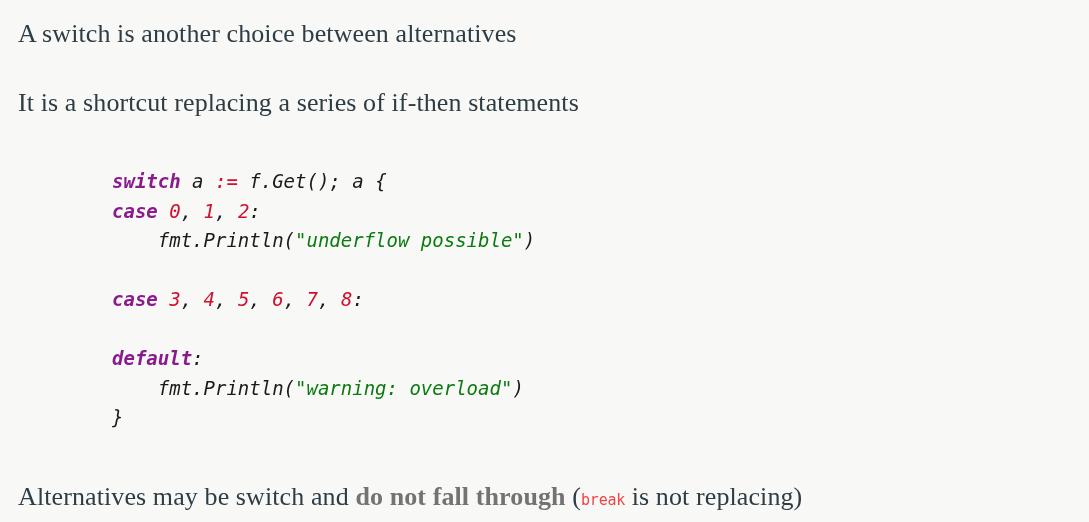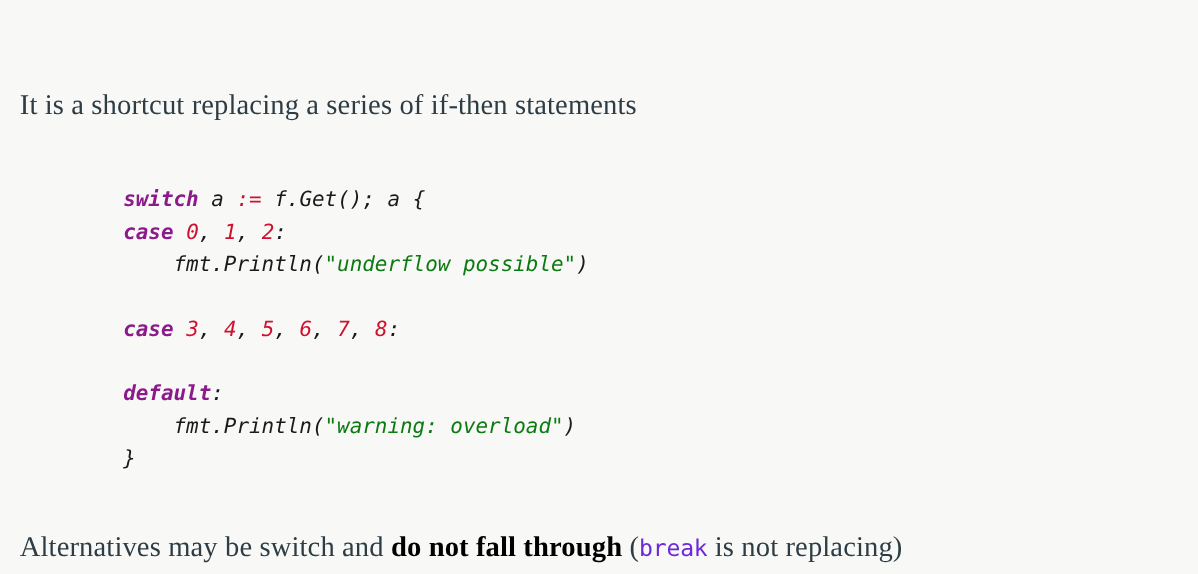--- a/index.html
+++ b/index.html
@@ -24,31 +24,31 @@
   .para {
     position: absolute;
     left: 18px;
     font-size: 26px;
     line-height: 32px;
     color: #2e3d44;
     white-space: nowrap;
     letter-spacing: 0.1px;
   }
   #para-1 { top: 18px; }
-  #para-2 { top: 80px; text-align: right; }
+  #para-2 { top: 87px; text-align: right; }
   #para-3 { top: 481px; }
 
   .para strong {
     font-weight: bold;
-    color: #000000;
+    color: #737373;
   }
   .para code.inline {
     font-family: "DejaVu Sans Mono", "Liberation Mono", monospace;
-    font-size: 21px;
-    color: #6d28d9;
+    font-size: 15px;
+    color: #ef4444;
     letter-spacing: -0.2px;
   }
 
   .code-block {
     position: absolute;
     left: 112px;
     top: 148px;
     font-family: "DejaVu Sans Mono", "Liberation Mono", monospace;
     font-size: 19px;
     line-height: 29.5px;
@@ -68,20 +68,21 @@
   .tok-num  { color: #d0102e; }
   .tok-op   { color: #d0102e; }
   .tok-str  { color: #0b7a10; }
   .tok-pln  { color: #1a1a1a; }
 </style>
 </head>
 <body>
 
 <div class="slide">
 
+  <div class="para" id="para-1">A switch is another choice between alternatives</div>
 
   <div class="para" id="para-2">It is a shortcut replacing a series of if-then statements</div>
 
   <pre class="code-block" id="code-block"><span class="code-line"><span class="tok-kw">switch</span><span class="tok-pln"> a </span><span class="tok-op">:=</span><span class="tok-pln"> f.Get(); a {</span></span>
 <span class="code-line"><span class="tok-kw">case</span><span class="tok-pln"> </span><span class="tok-num">0</span><span class="tok-pln">, </span><span class="tok-num">1</span><span class="tok-pln">, </span><span class="tok-num">2</span><span class="tok-pln">:</span></span>
 <span class="code-line"><span class="tok-pln">    fmt.Println(</span><span class="tok-str">"underflow possible"</span><span class="tok-pln">)</span></span>
 <span class="code-line blank"></span>
 <span class="code-line"><span class="tok-kw">case</span><span class="tok-pln"> </span><span class="tok-num">3</span><span class="tok-pln">, </span><span class="tok-num">4</span><span class="tok-pln">, </span><span class="tok-num">5</span><span class="tok-pln">, </span><span class="tok-num">6</span><span class="tok-pln">, </span><span class="tok-num">7</span><span class="tok-pln">, </span><span class="tok-num">8</span><span class="tok-pln">:</span></span>
 <span class="code-line blank"></span>
 <span class="code-line"><span class="tok-kw">default</span><span class="tok-pln">:</span></span>

